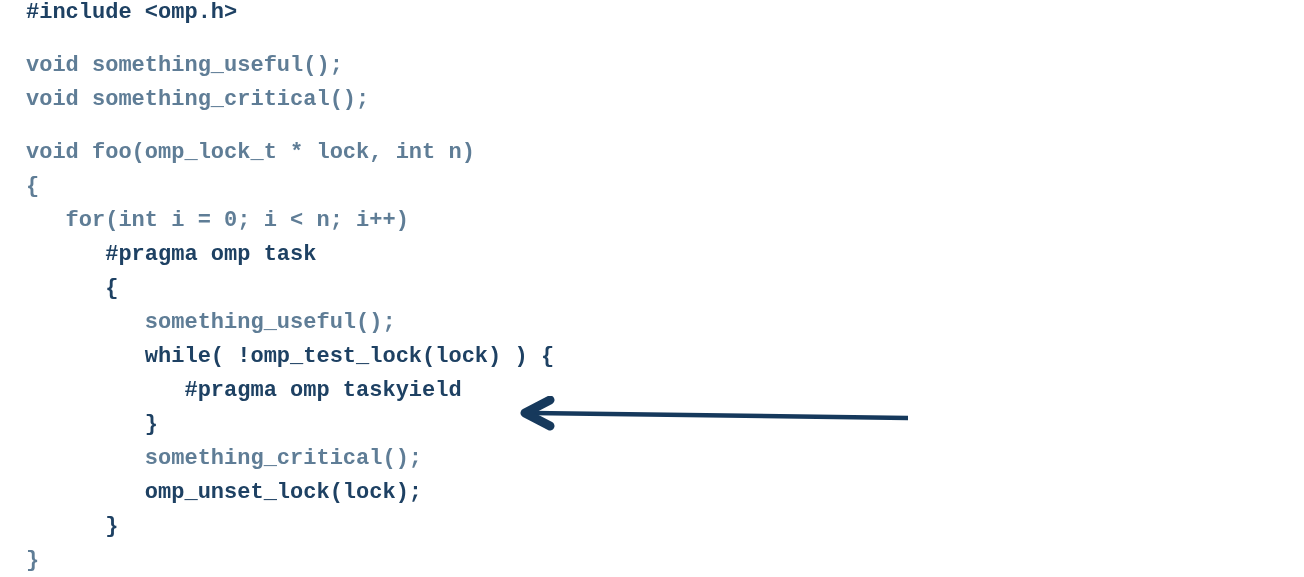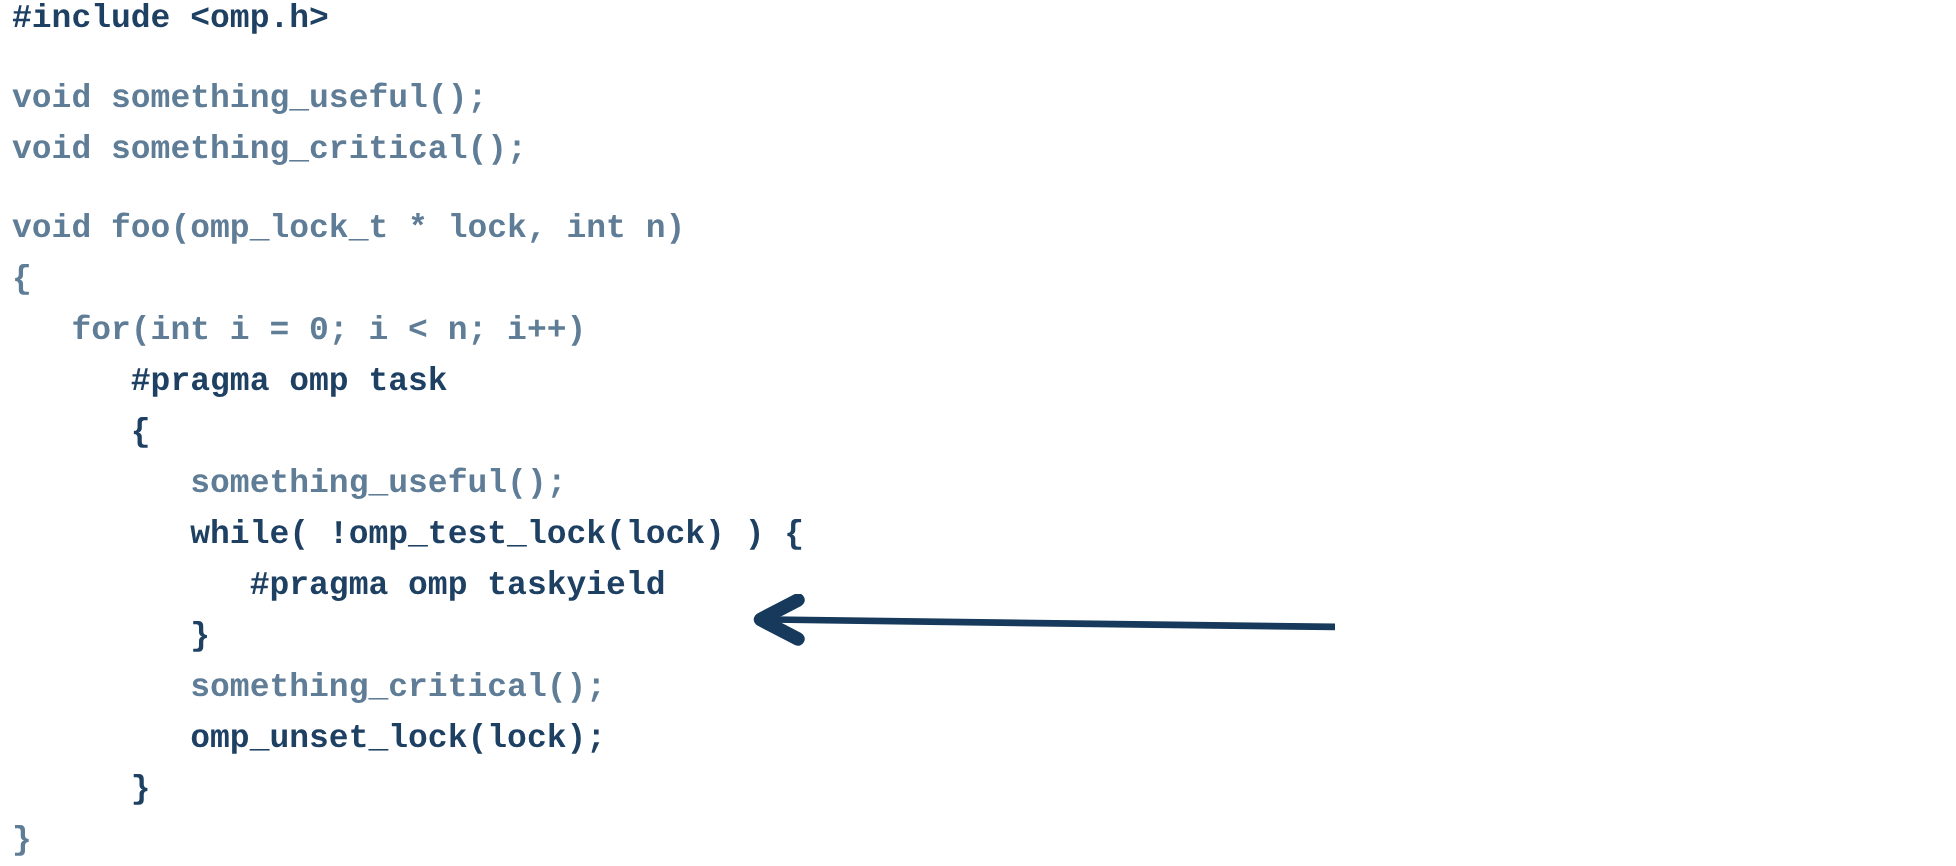--- a/index.html
+++ b/index.html
@@ -12,21 +12,21 @@
   }
   html, body { margin: 0; padding: 0; }
   body {
     width: 1304px;
     height: 577px;
     background: var(--bg);
     position: relative;
     overflow: hidden;
     font-family: "Liberation Sans", sans-serif;
   }
-  .canvas { position: absolute; inset: 0; }
+  .canvas { position: absolute; inset: 0; margin-left: 18px; }
   .code {
     position: absolute;
     left: 8px;
     top: -4px;
     font-family: "Liberation Mono", "DejaVu Sans Mono", monospace;
     font-size: 22px;
     color: var(--code-normal);
     white-space: pre;
   }
   .code-line { height: 34px; line-height: 34px; font-weight: bold; }

